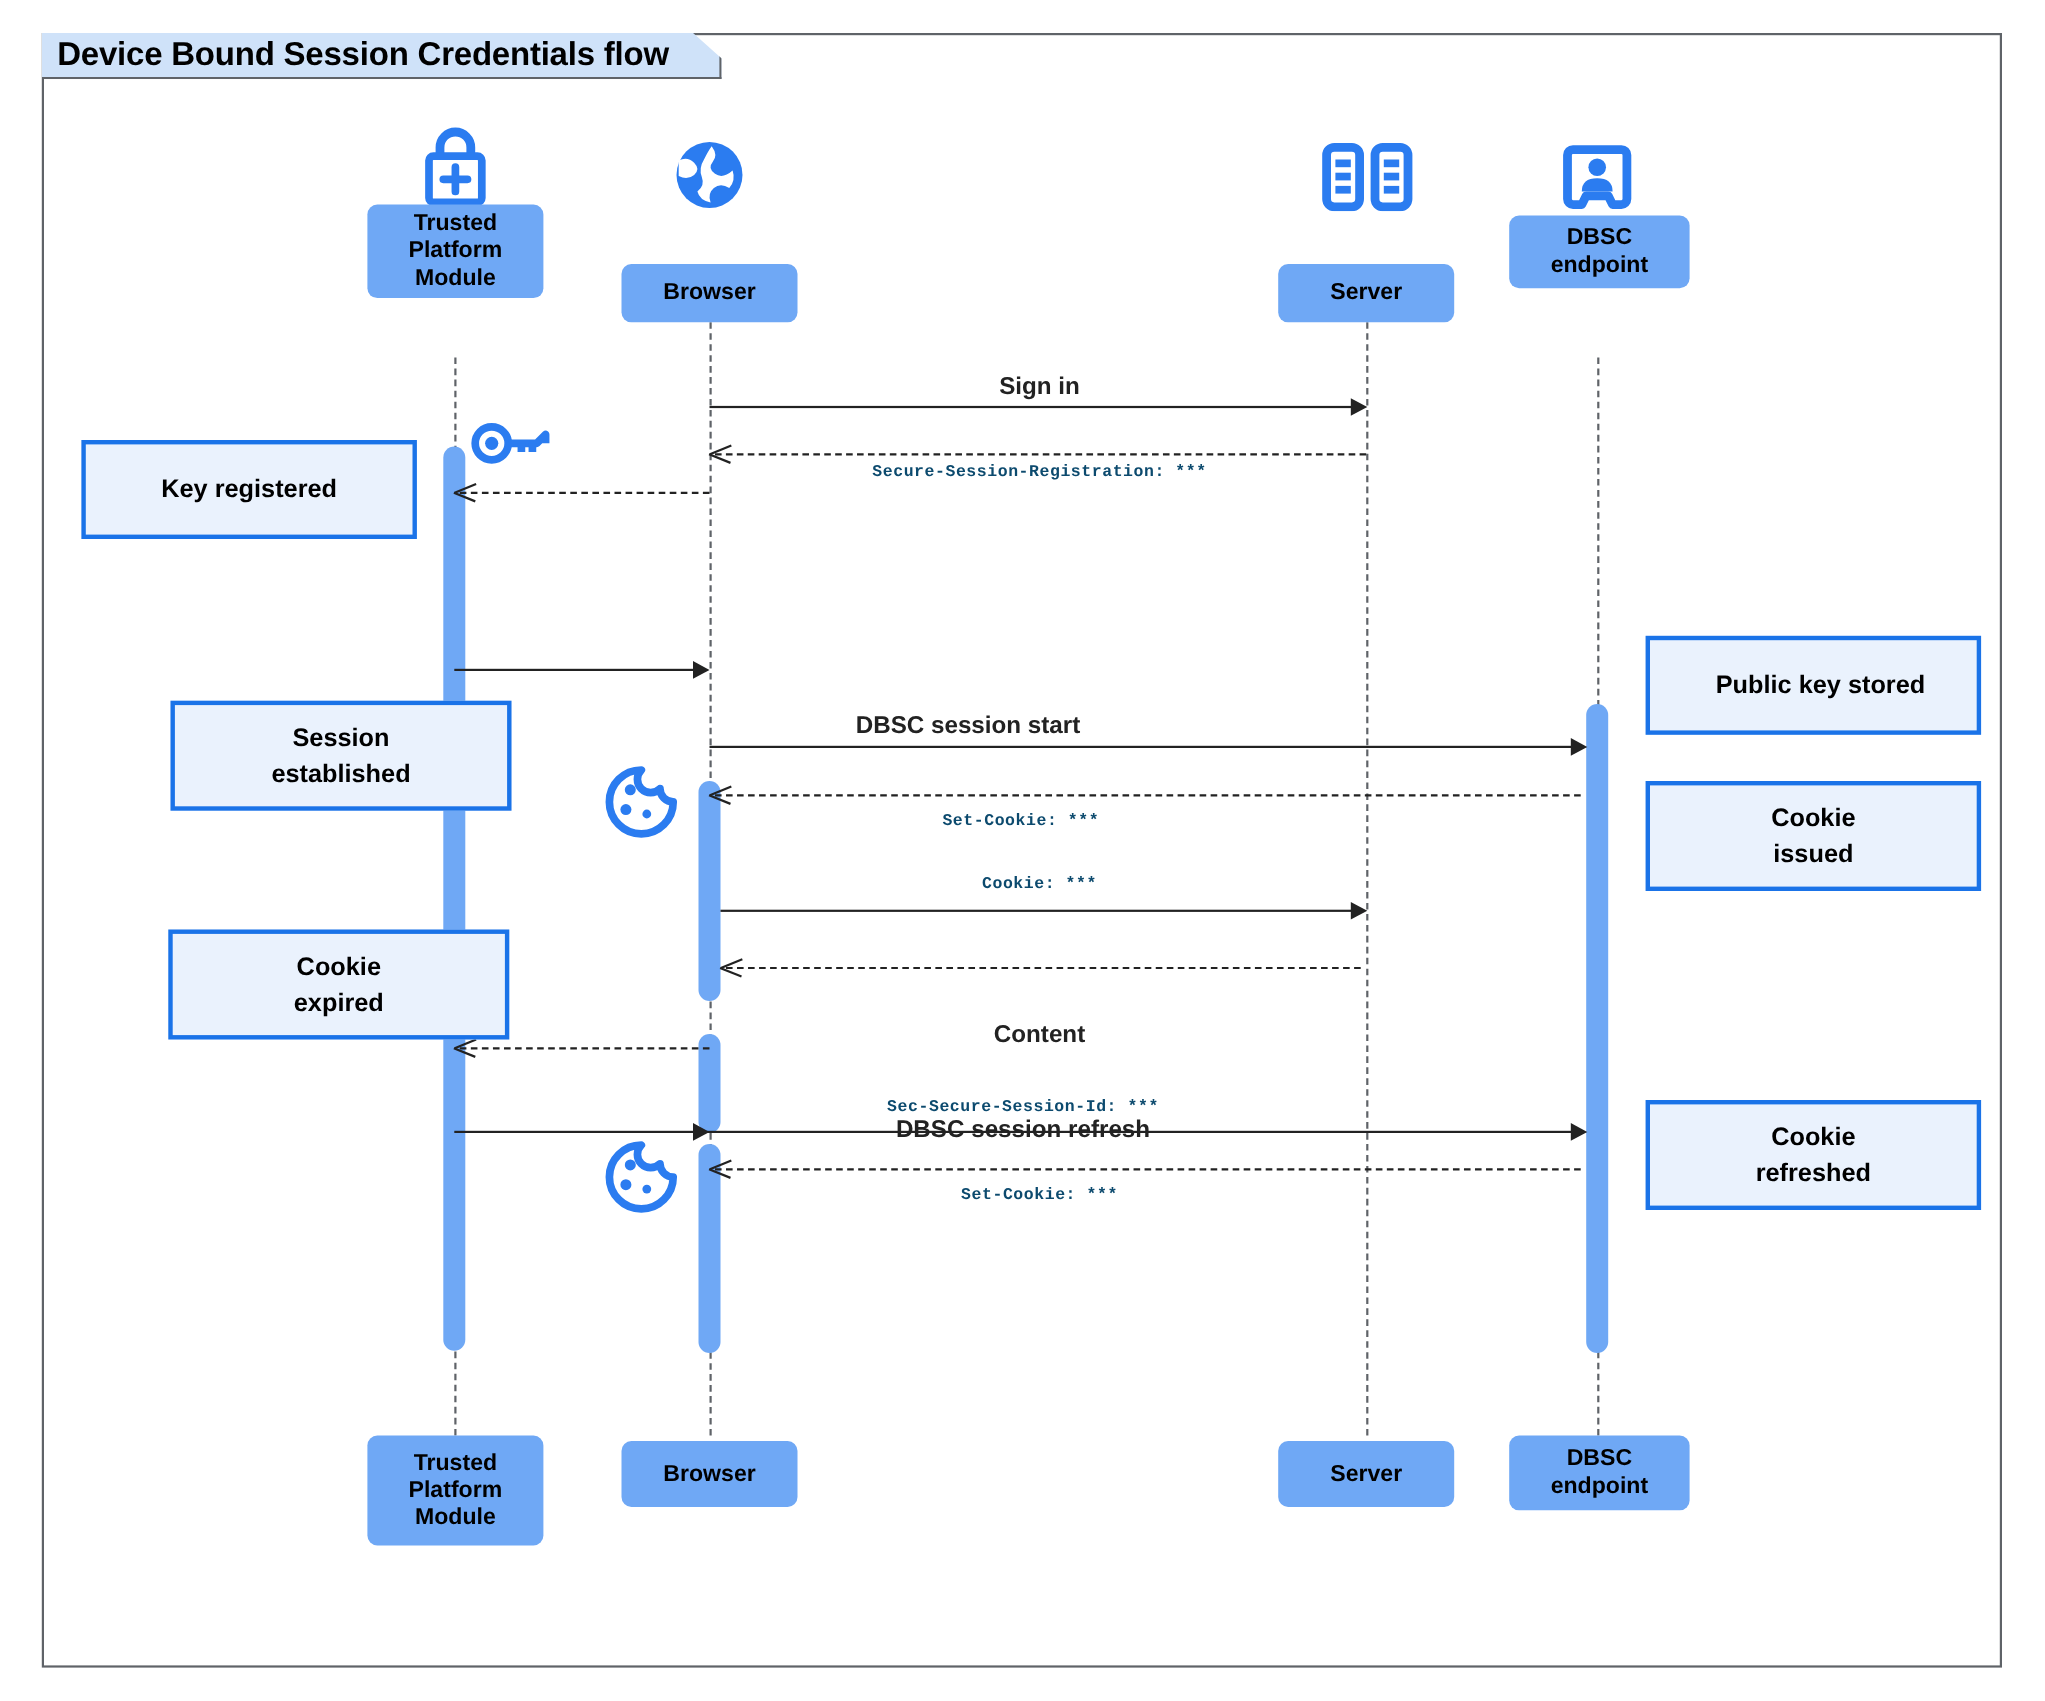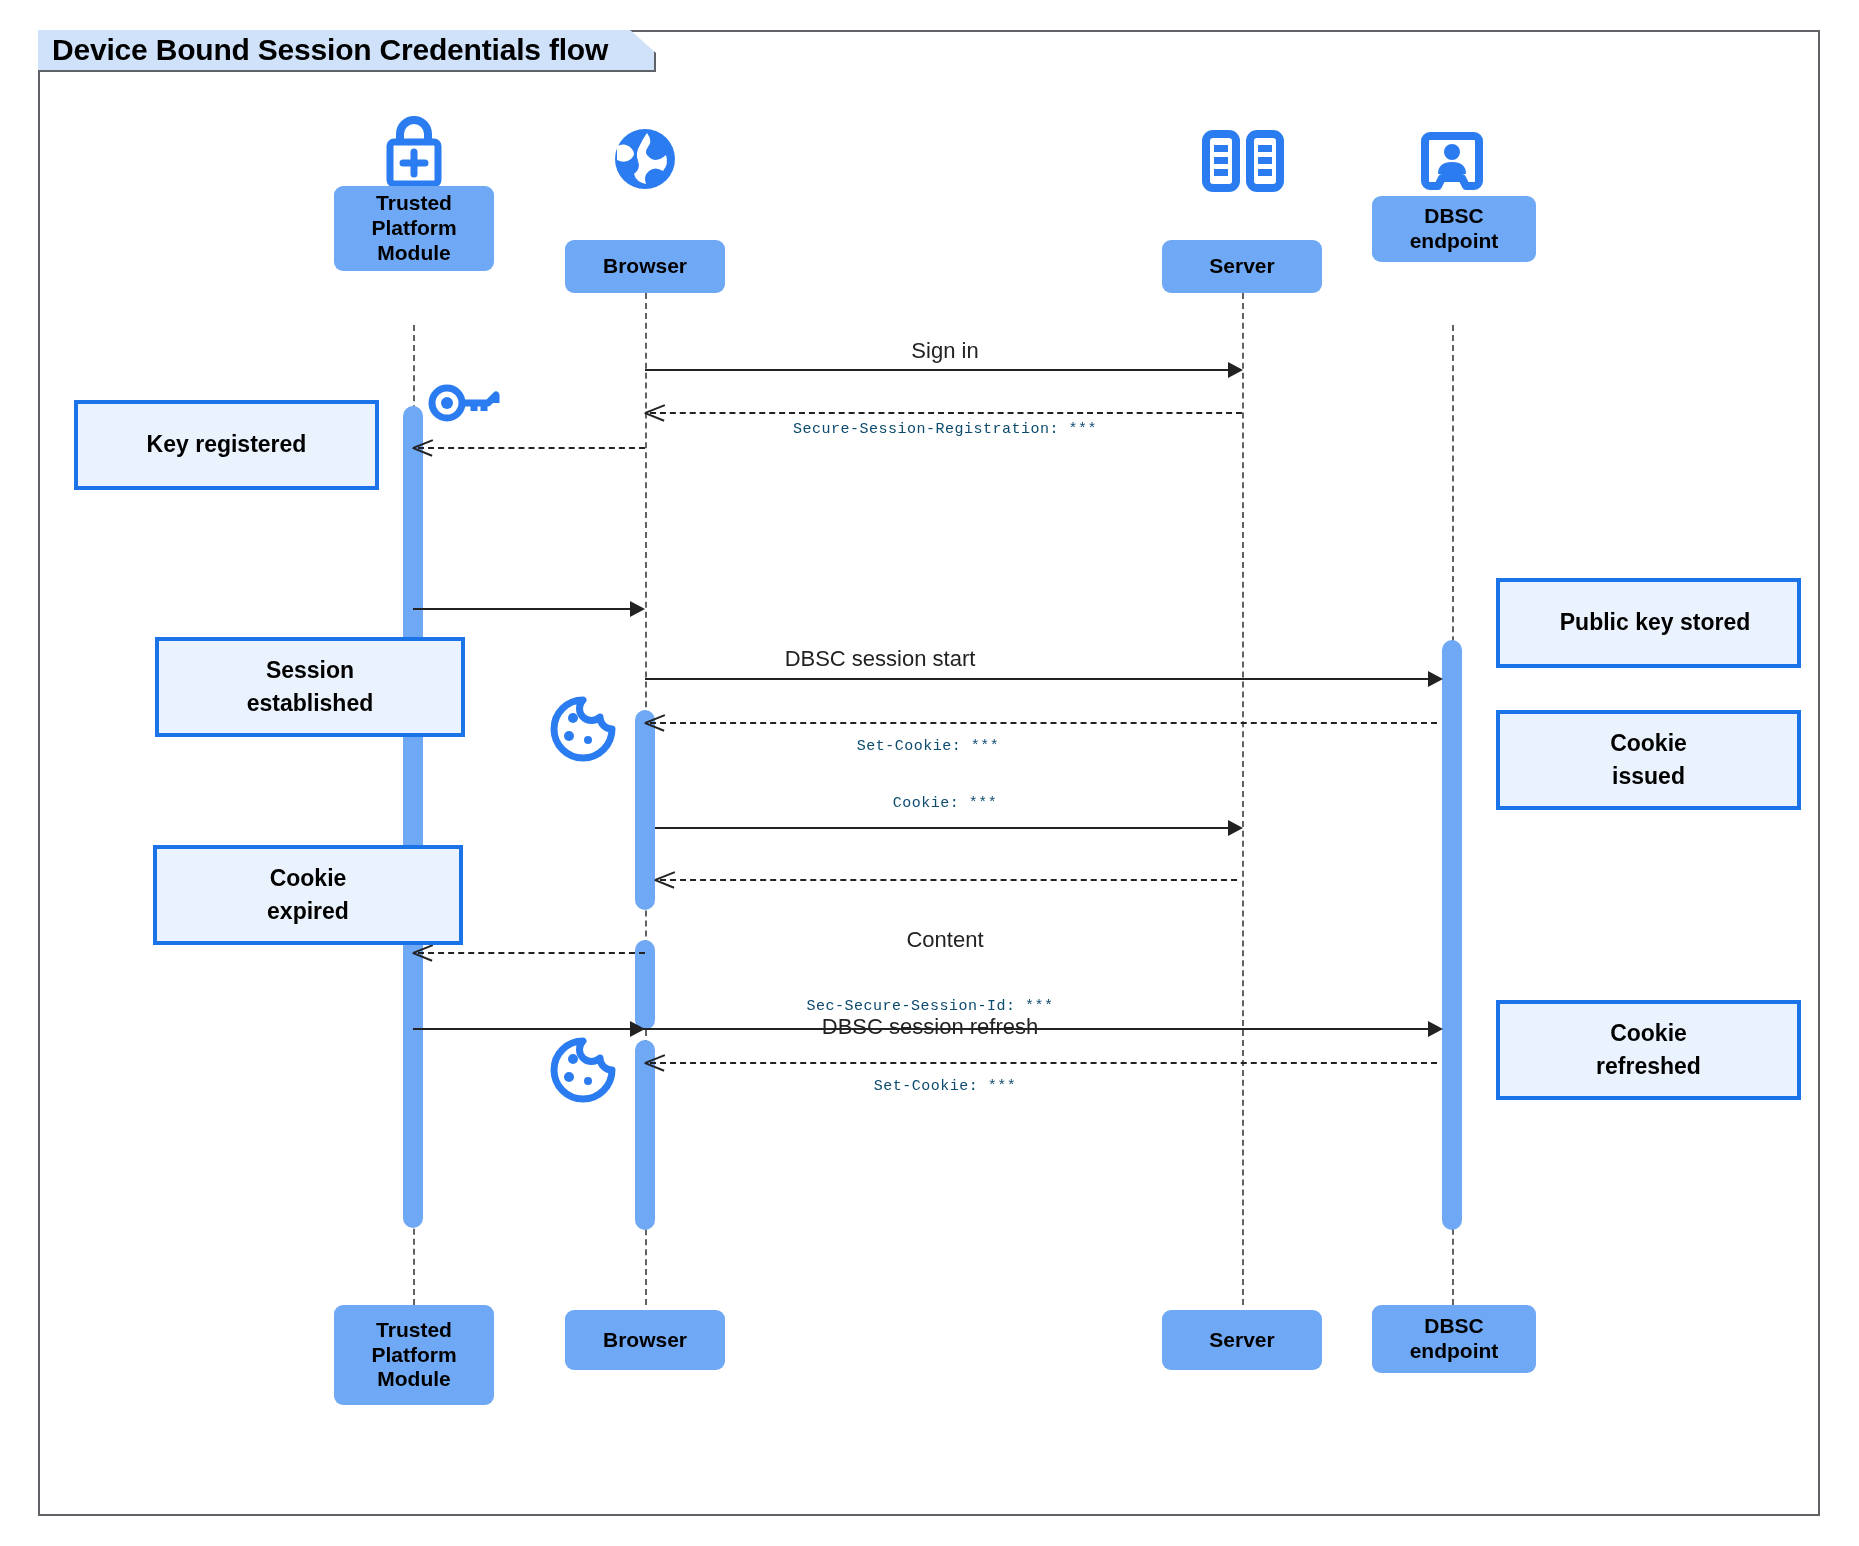--- a/index.html
+++ b/index.html
@@ -38,21 +38,21 @@
           border-top:8px solid transparent;border-bottom:8px solid transparent;}
   .openL{position:absolute;width:20px;height:20px;}
   .openL:before,.openL:after{content:"";position:absolute;left:0;top:10px;width:21px;height:0;
           border-top:2px solid #222;transform-origin:0 0;}
   .openL:before{transform:rotate(-22deg);}
   .openL:after{transform:rotate(22deg);}
 
   .msgtext{position:absolute;font-size:22px;color:#222;white-space:nowrap;
            font-family:"Liberation Sans",sans-serif;}
   .msgtext.mono{font-family:"Liberation Mono",monospace;font-size:15px;letter-spacing:.5px;color:#0c4a6e;}
-  .center{transform:translateX(-50%);text-align:left;}
+  .center{transform:translateX(-50%);text-align:left;font-weight:bold;}
 
   .ic{display:block;}
 </style>
 </head>
 <body>
 
 <div id="root">
 
   <div class="frame"></div>
   <div class="frame-title">Device Bound Session Credentials flow</div>

